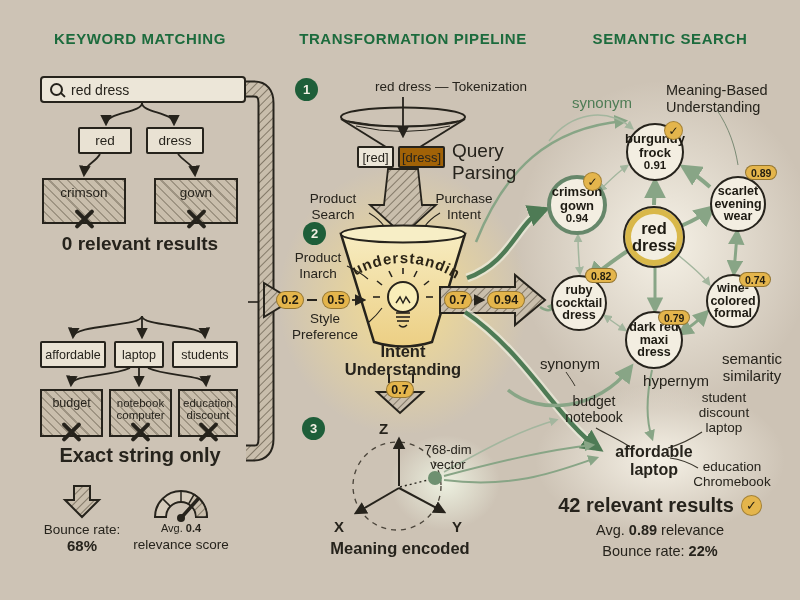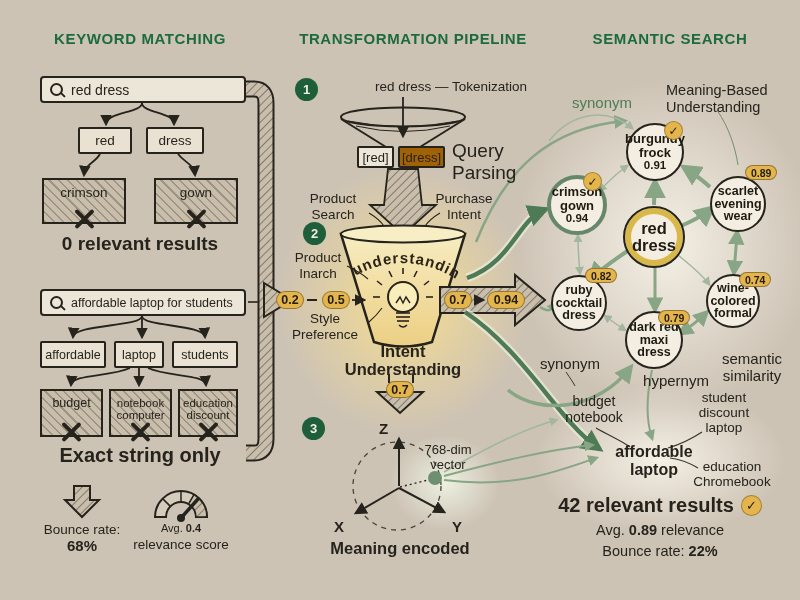--- a/index.html
+++ b/index.html
@@ -207,24 +207,20 @@
   <div class="abs kw" style="left:78px;top:127px;width:54px;height:27px;">red</div>
   <div class="abs kw" style="left:146px;top:127px;width:58px;height:27px;">dress</div>
 
   <div class="abs hb" style="left:42px;top:178px;width:84px;height:46px;font-size:13.5px;">crimson</div>
   <div class="abs hb" style="left:154px;top:178px;width:84px;height:46px;font-size:13.5px;">gown</div>
   <div class="abs x" style="left:72px;top:207px;"></div>
   <div class="abs x" style="left:184px;top:207px;"></div>
 
   <div class="abs ctr b" style="left:28px;top:233px;width:224px;font-size:19px;">0 relevant results</div>
 
-  <div class="abs searchbox" style="left:40px;top:289px;width:206px;height:27px;font-size:12.5px;">
-    <span class="mag"></span>
-    <span>affordable laptop for students</span>
-  </div>
 
   <div class="abs kw" style="left:40px;top:341px;width:66px;height:27px;font-size:12.5px;">affordable</div>
   <div class="abs kw" style="left:114px;top:341px;width:50px;height:27px;font-size:12.5px;">laptop</div>
   <div class="abs kw" style="left:172px;top:341px;width:66px;height:27px;font-size:12.5px;">students</div>
 
   <div class="abs hb pre" style="left:40px;top:389px;width:63px;height:48px;">budget</div>
   <div class="abs hb pre" style="left:109px;top:389px;width:63px;height:48px;font-size:11.5px;">notebook
 computer</div>
   <div class="abs hb pre" style="left:178px;top:389px;width:60px;height:48px;font-size:11.5px;">education
 discount</div>

